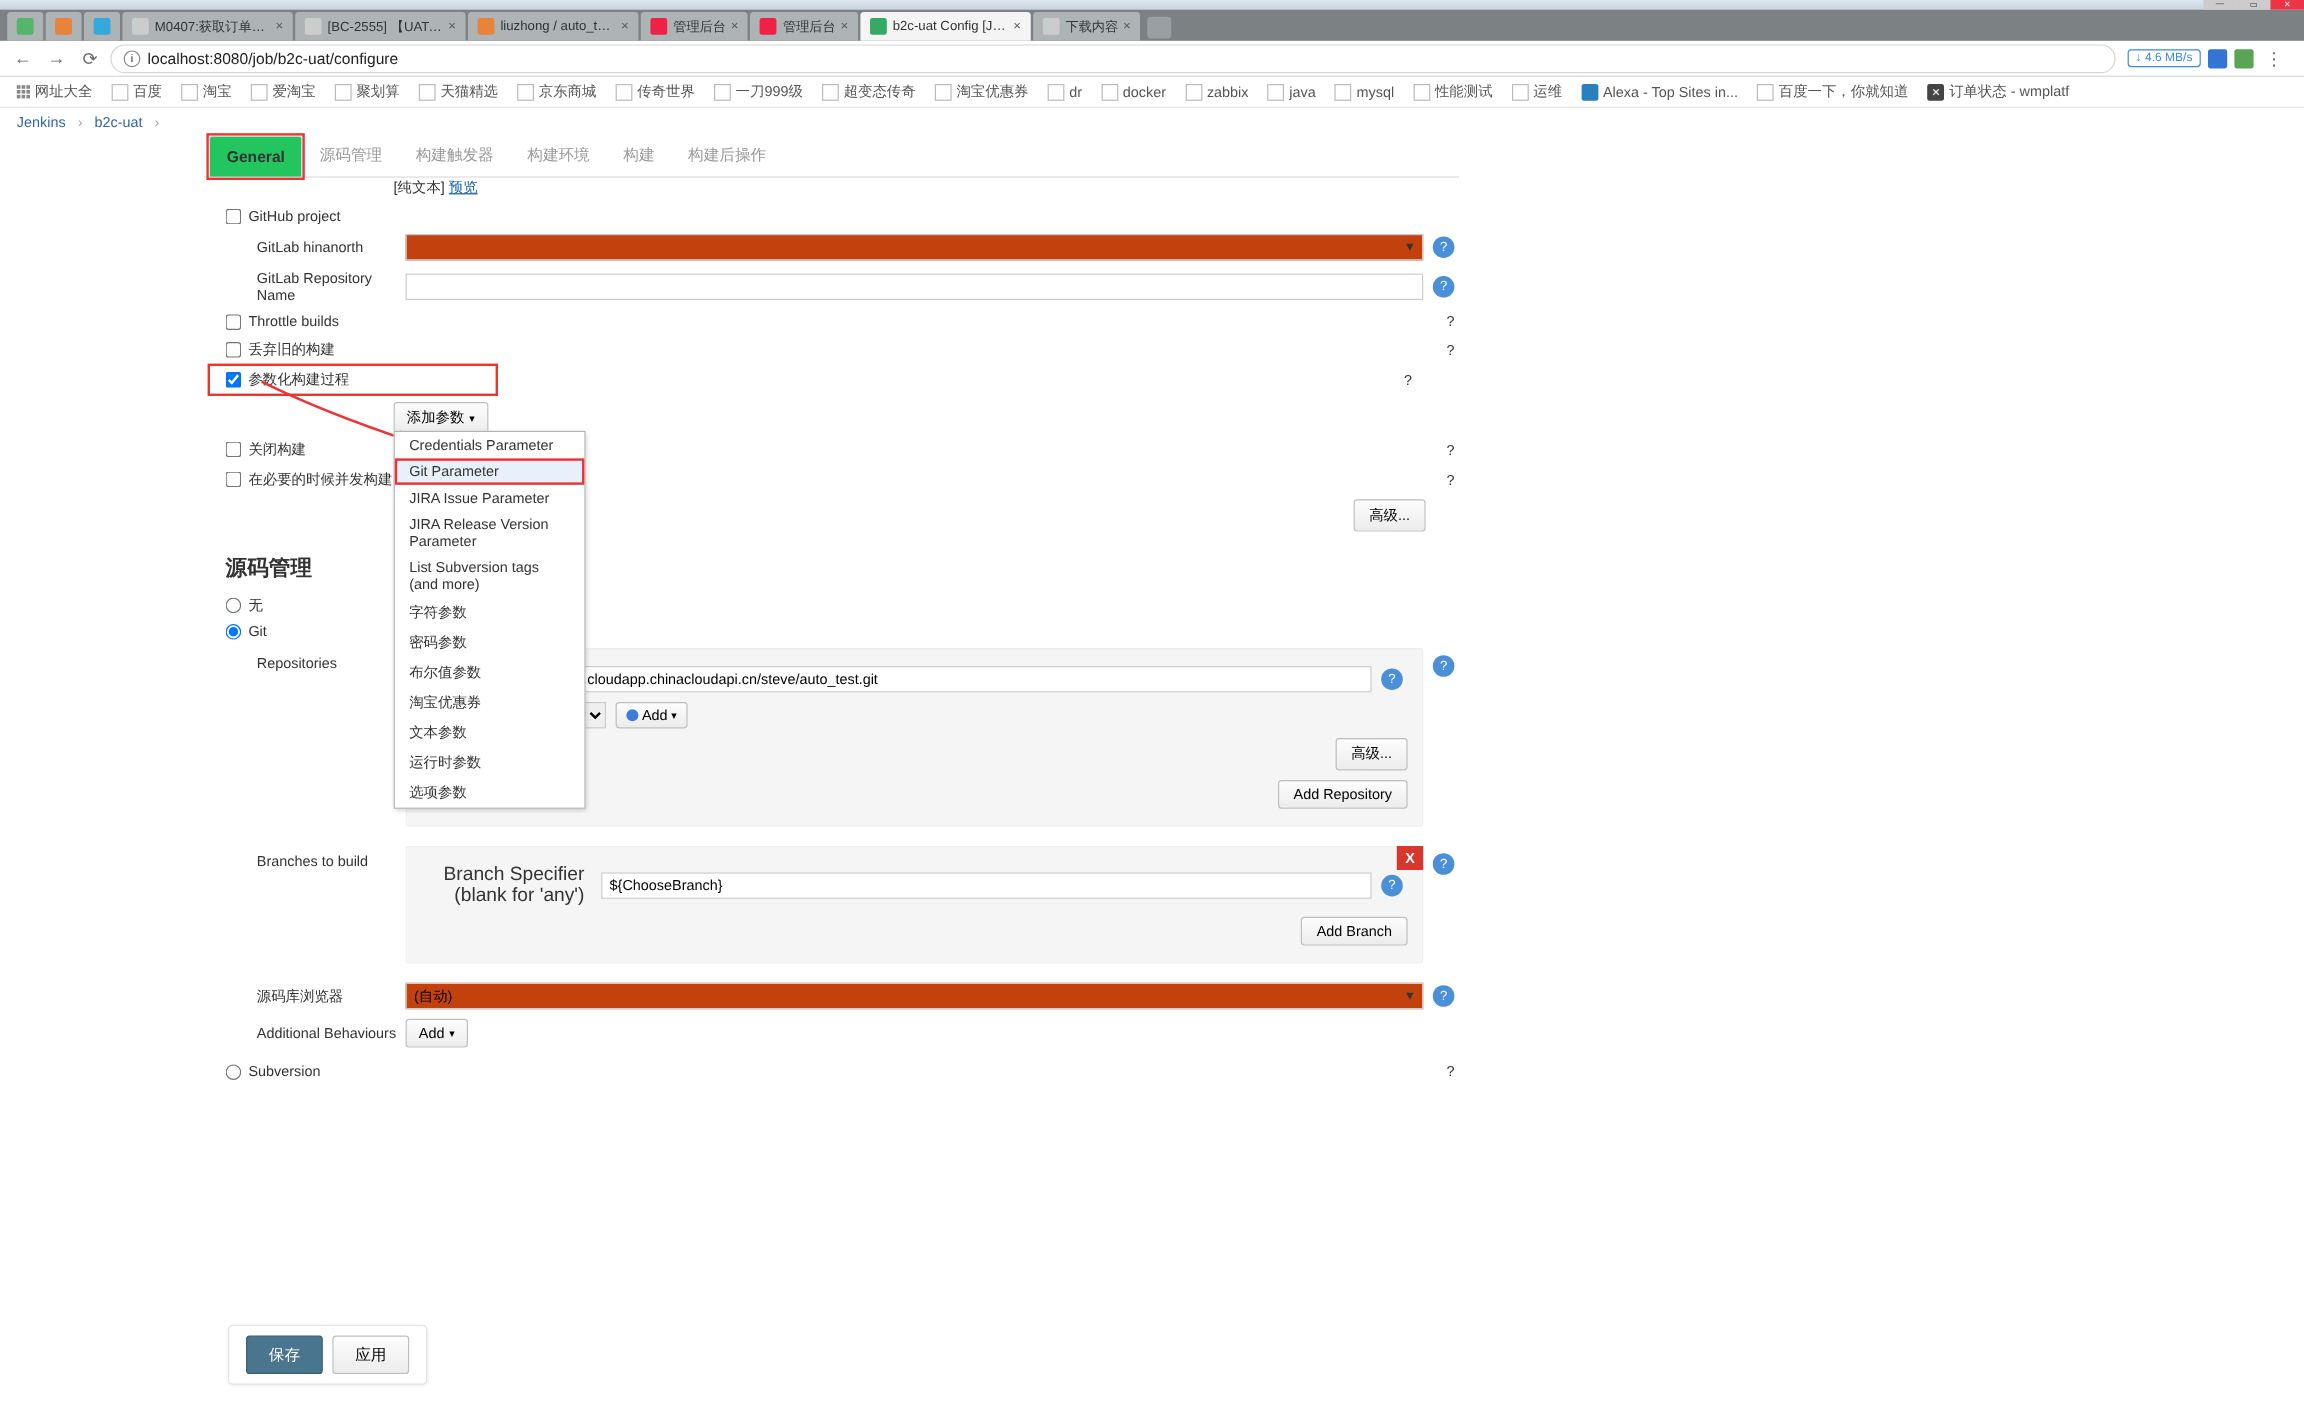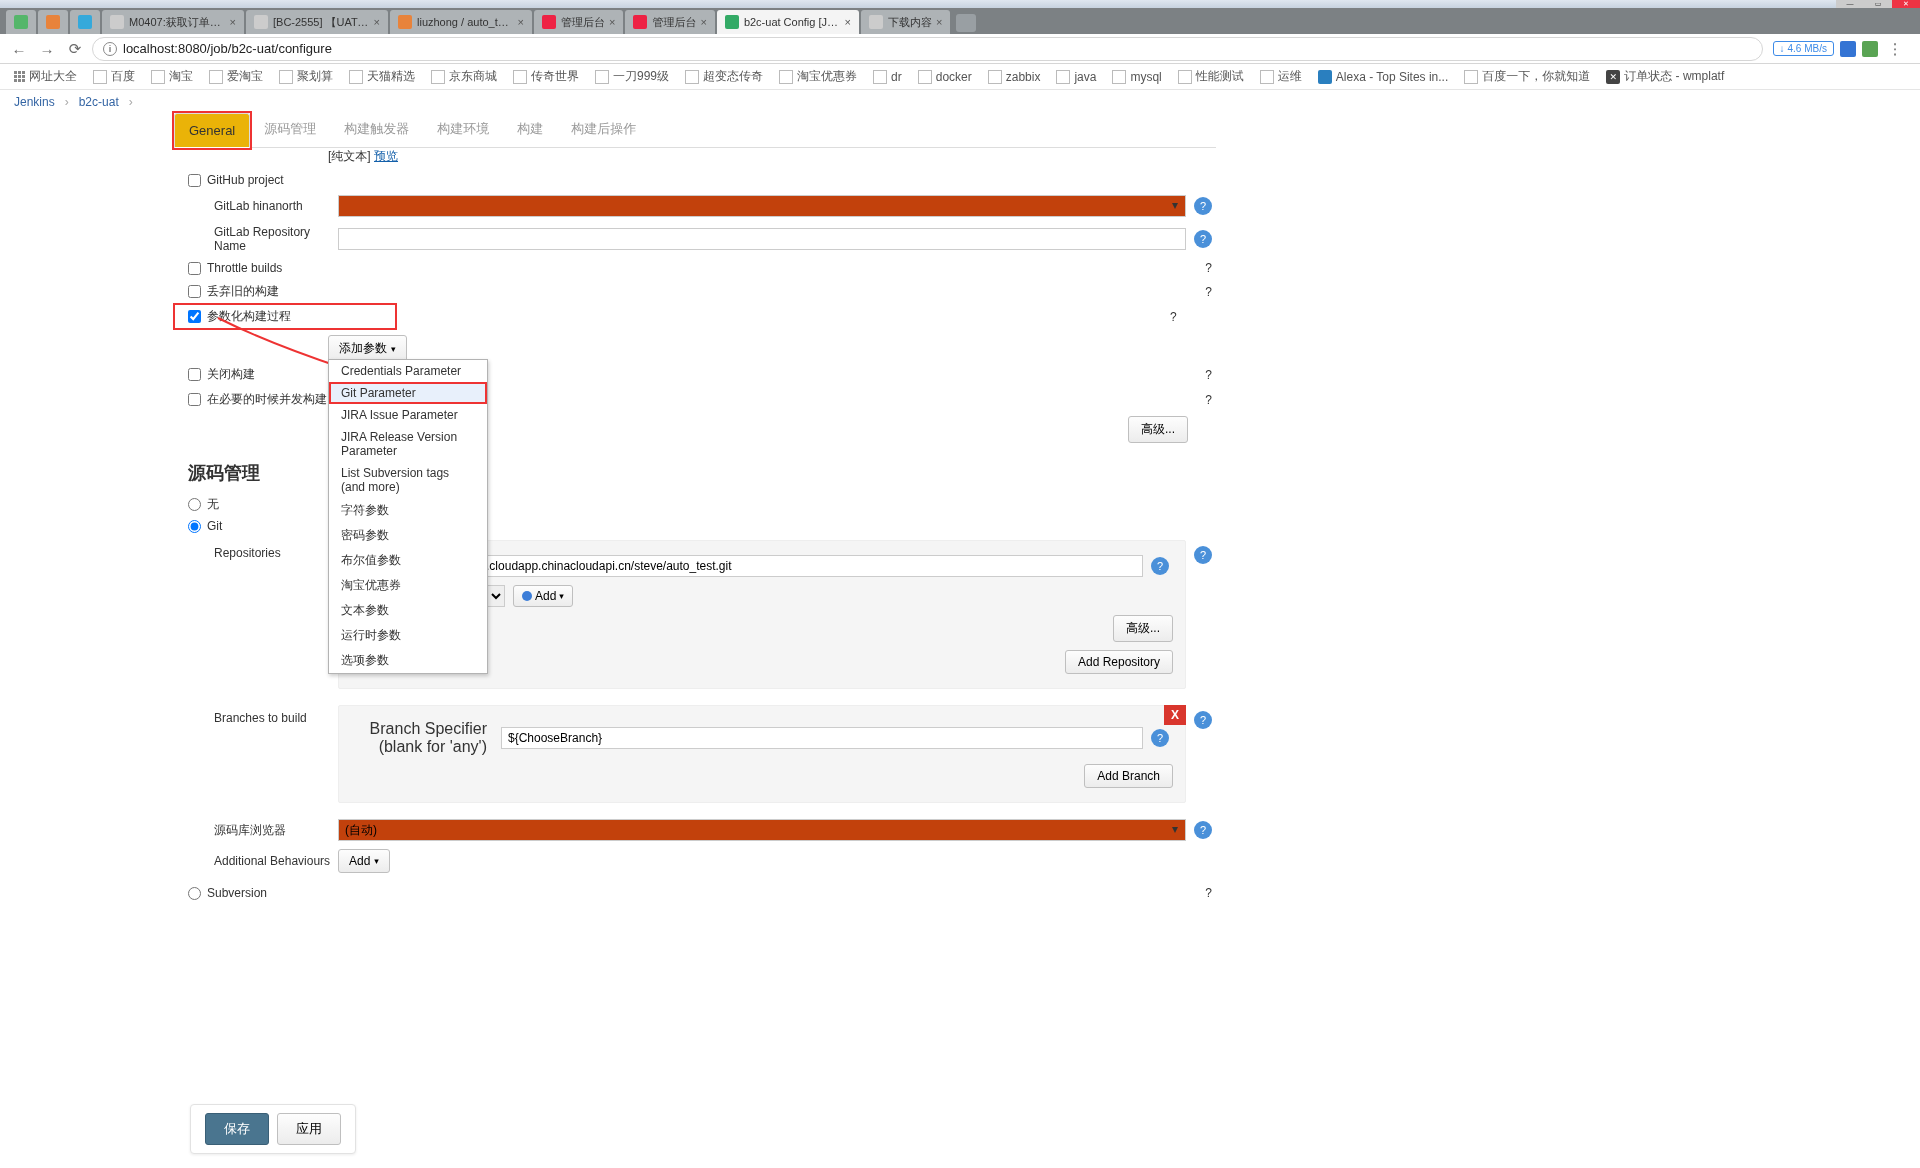--- a/index.html
+++ b/index.html
@@ -35,39 +35,39 @@
 .crumb-bar a { color: #3465a4; text-decoration: none; }
 .crumb-bar .sep { color: #aaa; }
 
 .page { display: flex; }
 .left-gutter { width: 174px; }
 .content { flex: 1; max-width: 1042px; }
 .right-gutter { flex: 0 0 170px; }
 
 .jtabs { height: 36px; border-bottom: 1px solid #ddd; display: flex; align-items: flex-end; position: relative; }
 .jtab { padding: 9px 14px; font-size: 13px; color: #999; }
-.jtab.active { border: 1px solid #ddd; border-bottom: 1px solid #fff; background: #eab308; font-weight: normal; color: #333; border-radius: 3px 3px 0 0; margin-bottom: -1px; position: relative; }
+.jtab.active { border: 1px solid #ddd; border-bottom: 1px solid #fff; background: #22c55e; font-weight: bold; color: #333; border-radius: 3px 3px 0 0; margin-bottom: -1px; position: relative; }
 .jtab.active::after { content: ""; position: absolute; inset: -3px; border: 2px solid #e33; pointer-events: none; }
 
 .formrow { display: flex; align-items: center; padding: 4px 0 4px 14px; min-height: 26px; }
 .formrow .lb { width: 136px; font-size: 12px; color: #333; }
 .formrow .lb.indent { padding-left: 26px; width: 150px; }
 .formrow .ctrl { flex: 1; }
 .formrow .help { width: 18px; height: 18px; border-radius: 50%; background: #4a90d9; color: #fff; font-size: 11px; display: flex; align-items: center; justify-content: center; margin-left: 8px; margin-right: 4px; }
 .finput, .fselect { width: 100%; height: 22px; border: 1px solid #ccc; padding: 2px 6px; font-size: 12px; background: #fff; }
 .fselect { appearance: none; background: #c2410c; }
 .fselect-wrap { position: relative; width: 100%; }
 .fselect-wrap::after { content: "▾"; position: absolute; right: 8px; top: 3px; color: #333; pointer-events: none; }
 
 .chkrow { display: flex; align-items: center; padding: 4px 0 4px 14px; position: relative; }
 .chkrow input { margin-right: 6px; }
 .chkrow .lbl { font-size: 12px; }
 .chkrow .help-r { position: absolute; right: 4px; }
 
-#param-row { outline: 2px solid #e33; outline-offset: -1px; padding-right: 4px; width: 222px; }
+#param-row { outline: 2px solid #e33; outline-offset: -1px; padding-right: 4px; width: 240px; }
 
 .addparam-wrap { margin-left: 154px; margin-top: 6px; position: relative; }
 .addparam-btn { background: linear-gradient(#fdfdfd,#ececec); border: 1px solid #bfbfbf; border-radius: 3px; padding: 4px 10px; font-size: 12px; display: inline-flex; align-items: center; gap: 4px; }
 .addparam-btn::after { content: "▾"; font-size: 9px; }
 
 .dropdown { position: absolute; top: 24px; left: 0; width: 160px; background: #fff; border: 1px solid #b3b3b3; box-shadow: 1px 2px 4px rgba(0,0,0,.2); z-index: 100; }
 .dd-item { padding: 4px 12px; font-size: 12px; cursor: default; }
 .dd-item.hl { background: #e8f0fb; outline: 2px solid #e33; outline-offset: -2px; }
 
 .advbtn, .smbtn { background: linear-gradient(#fdfdfd,#ececec); border: 1px solid #bfbfbf; border-radius: 3px; padding: 4px 12px; font-size: 12px; }

